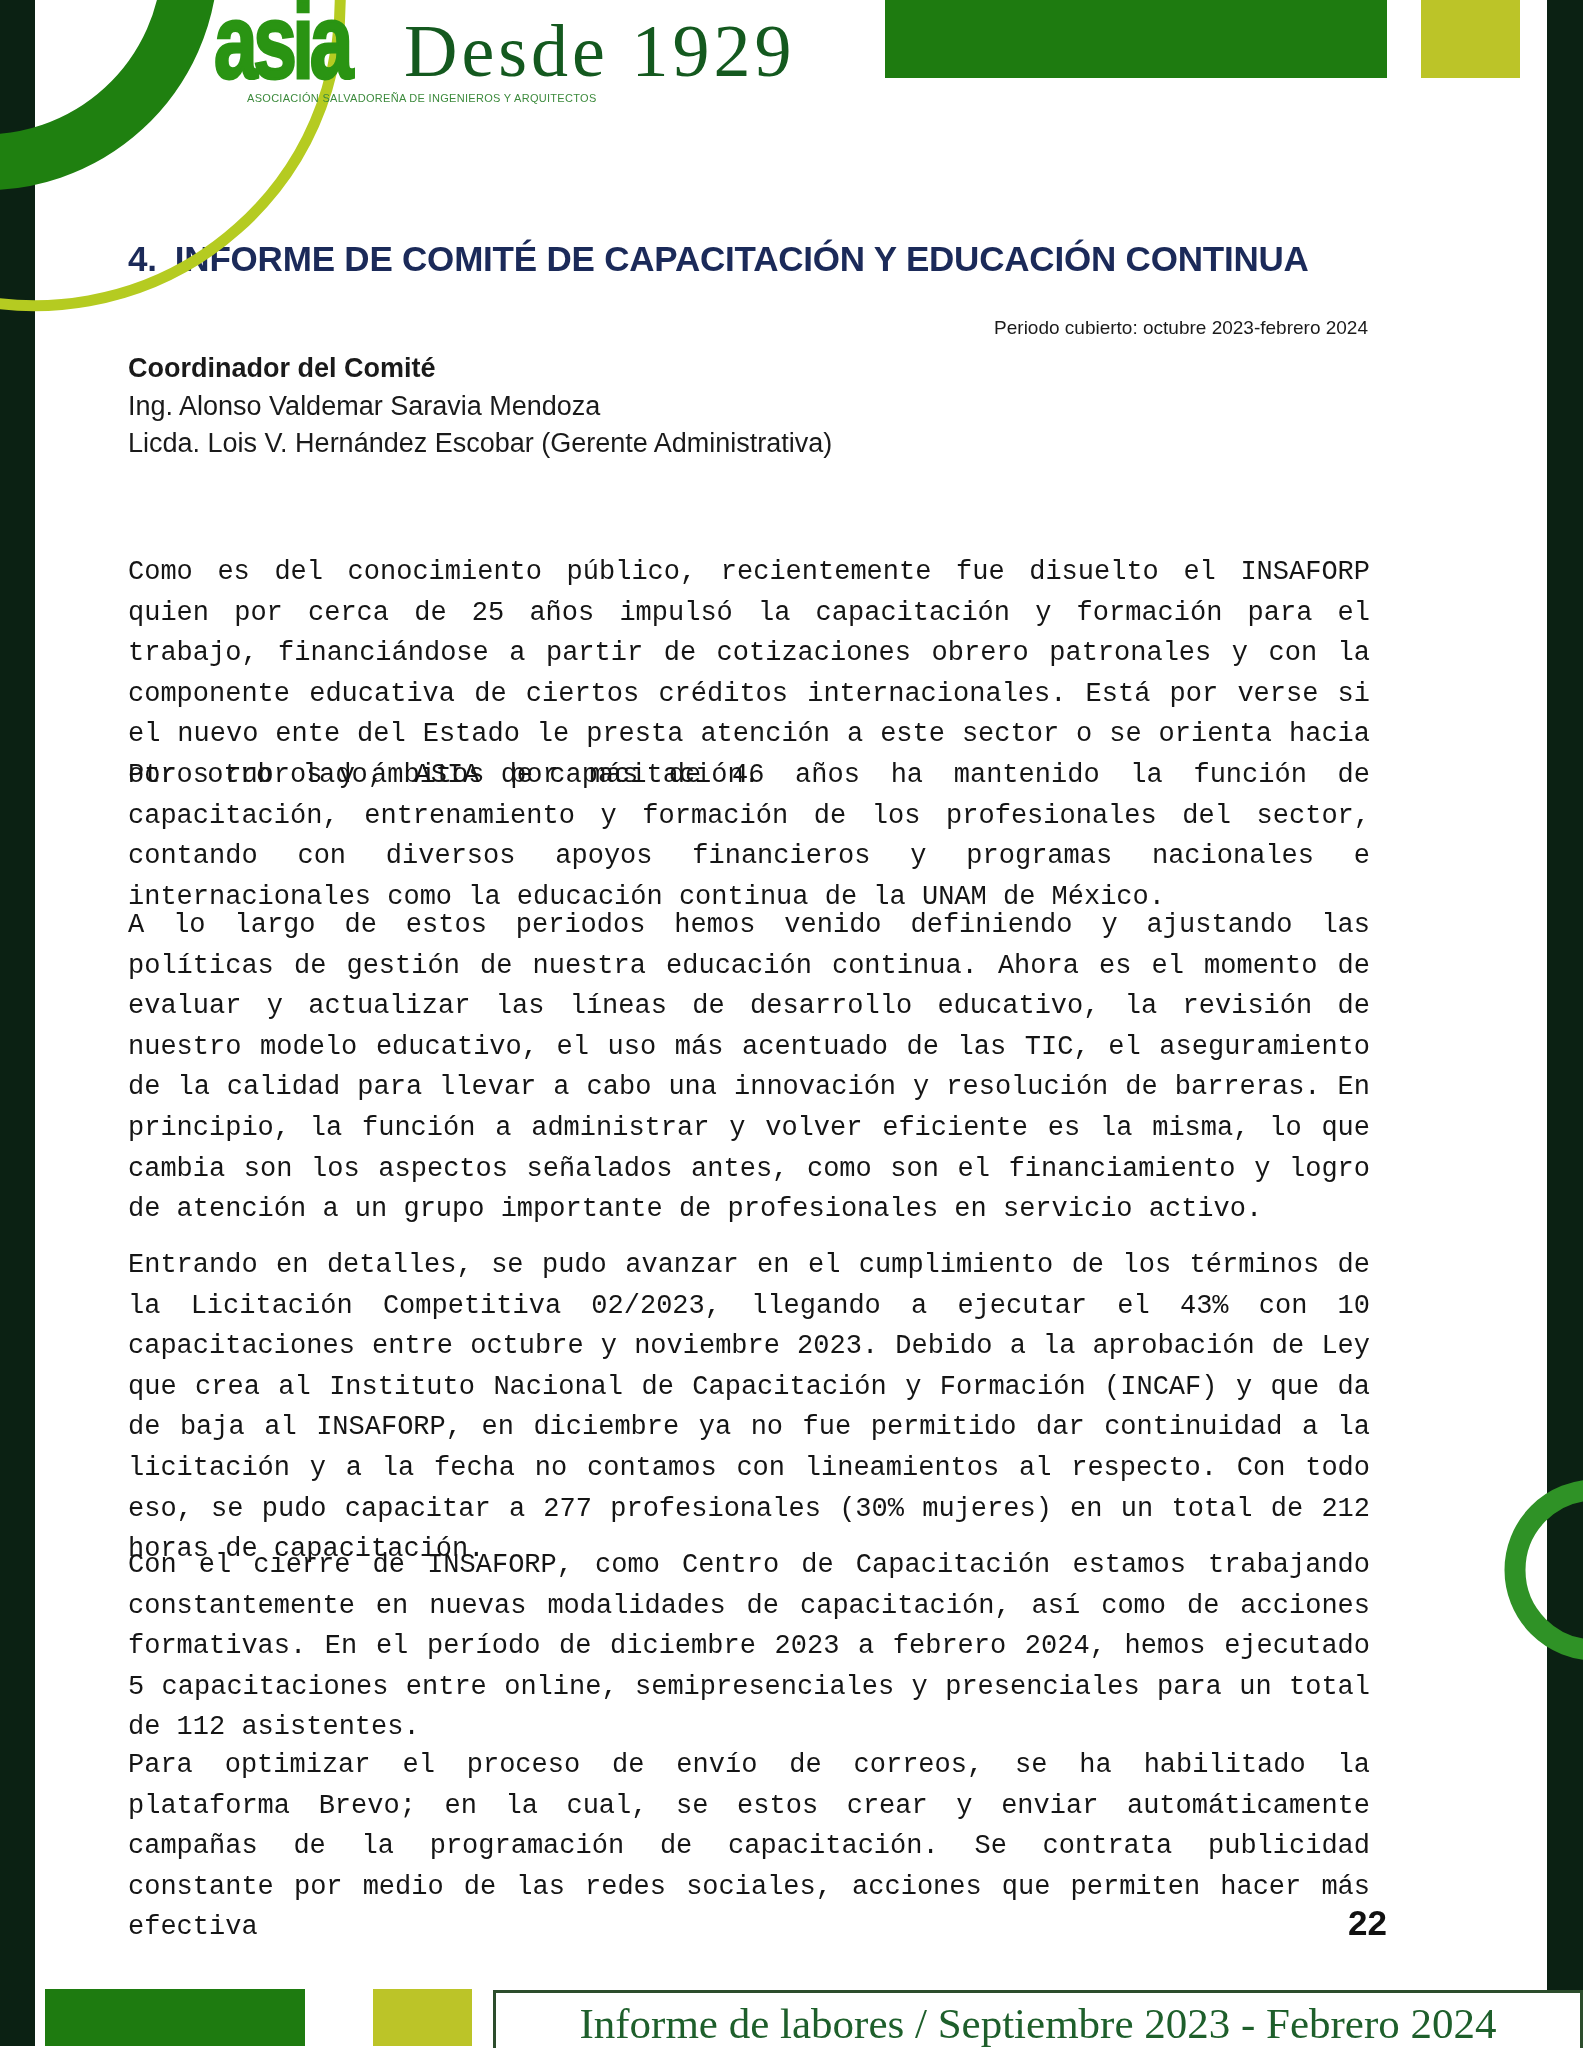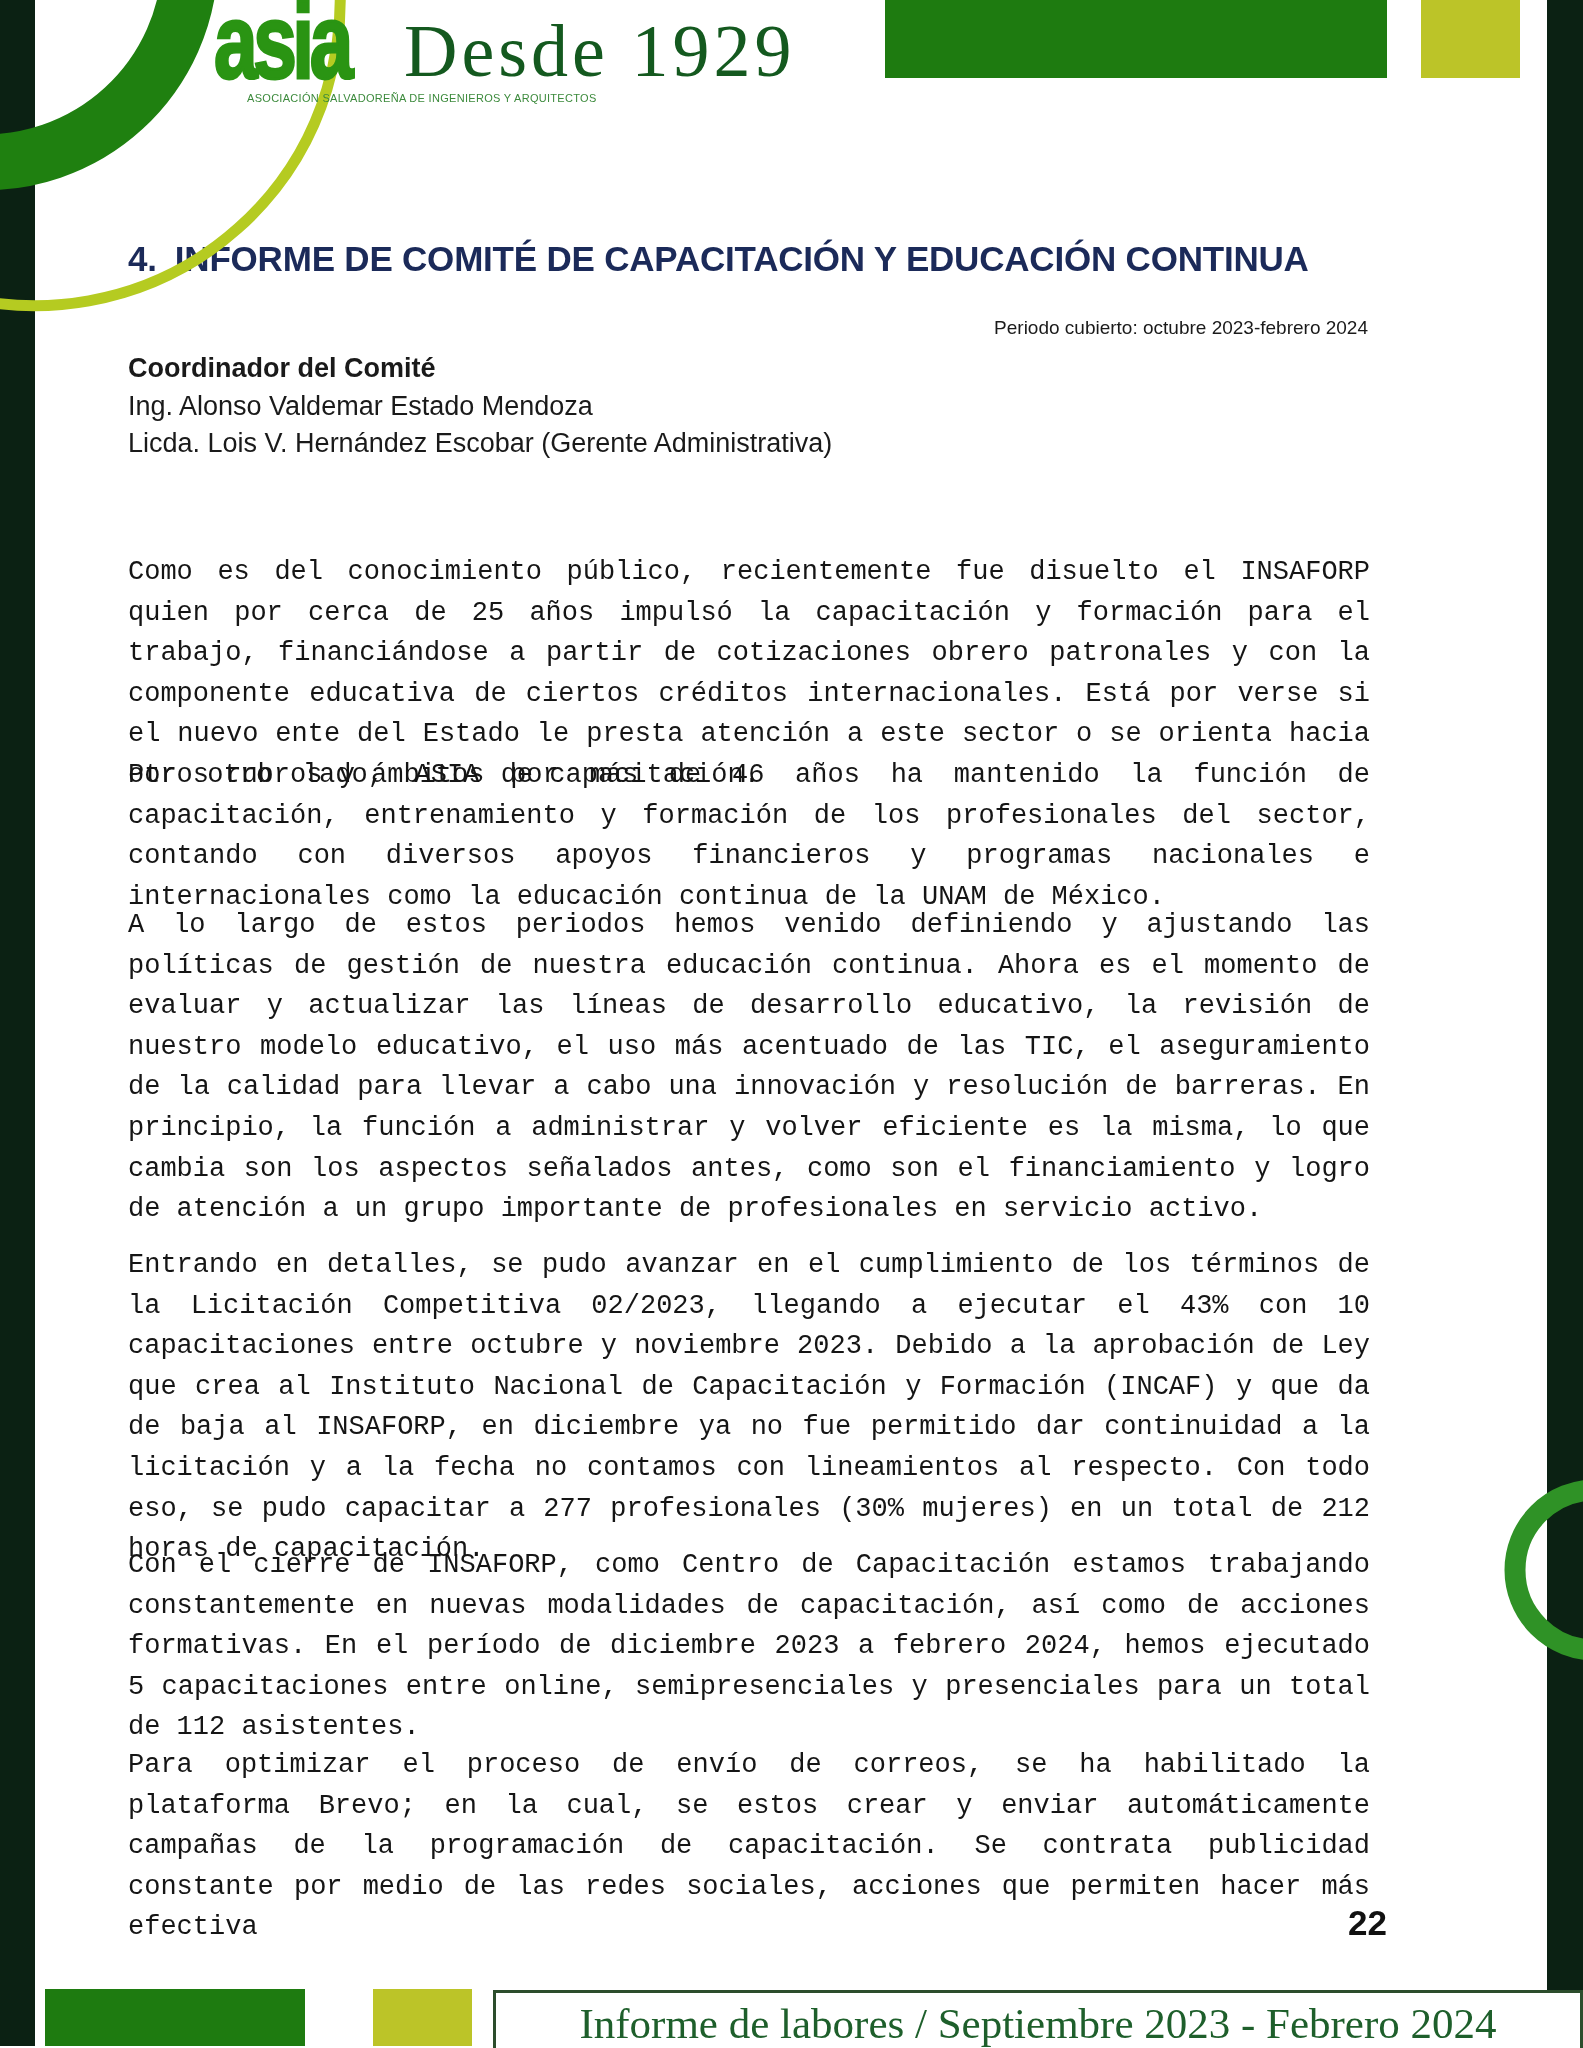--- a/index.html
+++ b/index.html
@@ -97,21 +97,21 @@
 
   <div id="section-title">
     <span class="num">4.</span>
     <span>INFORME DE COMITÉ DE CAPACITACIÓN Y EDUCACIÓN CONTINUA</span>
   </div>
 
   <div id="period-line">Periodo cubierto: octubre 2023-febrero 2024</div>
 
   <div id="committee">
     <div class="bold">Coordinador del Comité</div>
-    <div>Ing. Alonso Valdemar Estado Mendoza</div>
+    <div>Ing. Alonso Valdemar Saravia Mendoza</div>
     <div>Licda. Lois V. Hernández Escobar (Gerente Administrativa)</div>
   </div>
 
   <div class="para" id="para-1">Como es del conocimiento público, recientemente fue disuelto el INSAFORP quien por cerca de 25 años impulsó la capacitación y formación para el trabajo, financiándose a partir de cotizaciones obrero patronales y con la componente educativa de ciertos créditos internacionales. Está por verse si el nuevo ente del Estado le presta atención a este sector o se orienta hacia otros rubros y ámbitos de capacitación.</div>
   <div class="para" id="para-2">Por otro lado, ASIA por más de 46 años ha mantenido la función de capacitación, entrenamiento y formación de los profesionales del sector, contando con diversos apoyos financieros y programas nacionales e internacionales como la educación continua de la UNAM de México.</div>
   <div class="para" id="para-3">A lo largo de estos periodos hemos venido definiendo y ajustando las políticas de gestión de nuestra educación continua. Ahora es el momento de evaluar y actualizar las líneas de desarrollo educativo, la revisión de nuestro modelo educativo, el uso más acentuado de las TIC, el aseguramiento de la calidad para llevar a cabo una innovación y resolución de barreras. En principio, la función a administrar y volver eficiente es la misma, lo que cambia son los aspectos señalados antes, como son el financiamiento y logro de atención a un grupo importante de profesionales en servicio activo.</div>
   <div class="para" id="para-4">Entrando en detalles, se pudo avanzar en el cumplimiento de los términos de la Licitación Competitiva 02/2023, llegando a ejecutar el 43% con 10 capacitaciones entre octubre y noviembre 2023. Debido a la aprobación de Ley que crea al Instituto Nacional de Capacitación y Formación (INCAF) y que da de baja al INSAFORP, en diciembre ya no fue permitido dar continuidad a la licitación y a la fecha no contamos con lineamientos al respecto. Con todo eso, se pudo capacitar a 277 profesionales (30% mujeres) en un total de 212 horas de capacitación.</div>
   <div class="para" id="para-5">Con el cierre de INSAFORP, como Centro de Capacitación estamos trabajando constantemente en nuevas modalidades de capacitación, así como de acciones formativas. En el período de diciembre 2023 a febrero 2024, hemos ejecutado 5 capacitaciones entre online, semipresenciales y presenciales para un total de 112 asistentes.</div>
   <div class="para" id="para-6">Para optimizar el proceso de envío de correos, se ha habilitado la plataforma Brevo; en la cual, se estos crear y enviar automáticamente campañas de la programación de capacitación. Se contrata publicidad constante por medio de las redes sociales, acciones que permiten hacer más efectiva</div>
 

